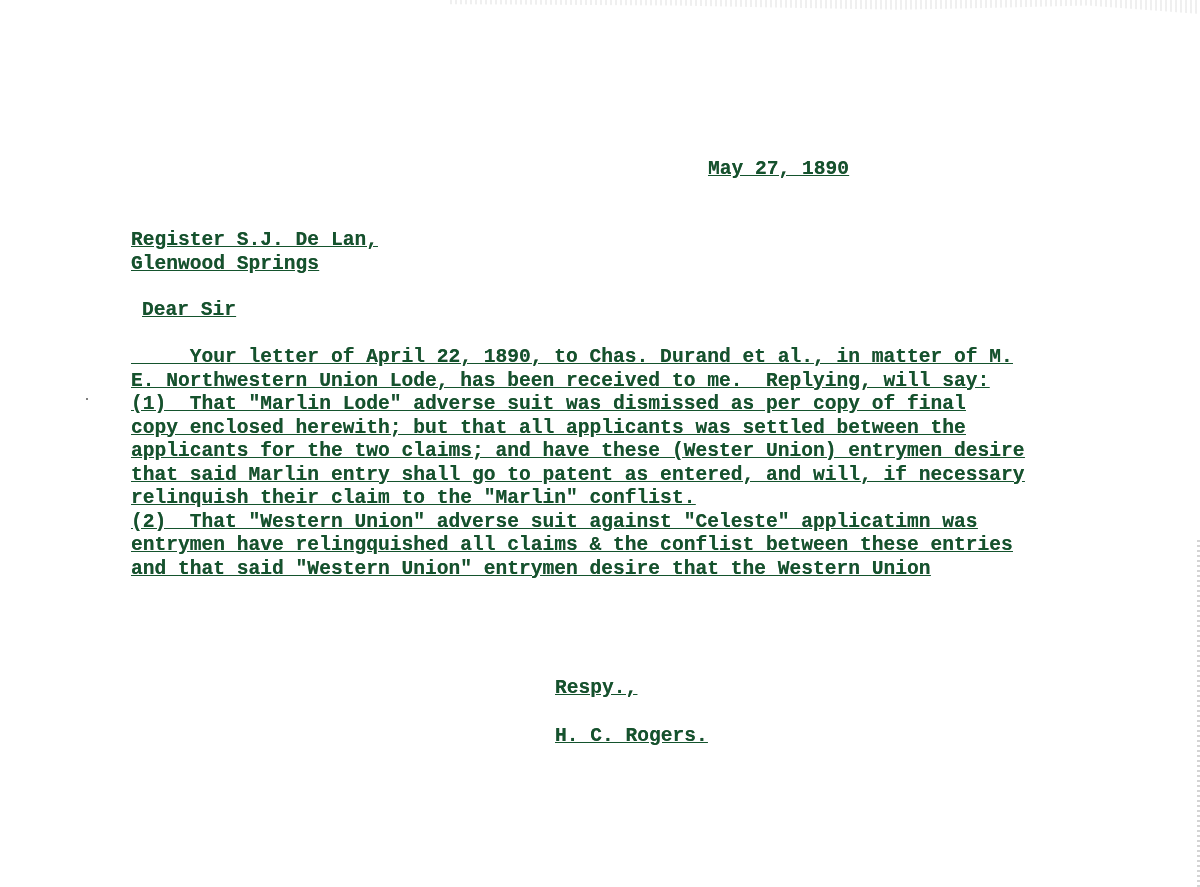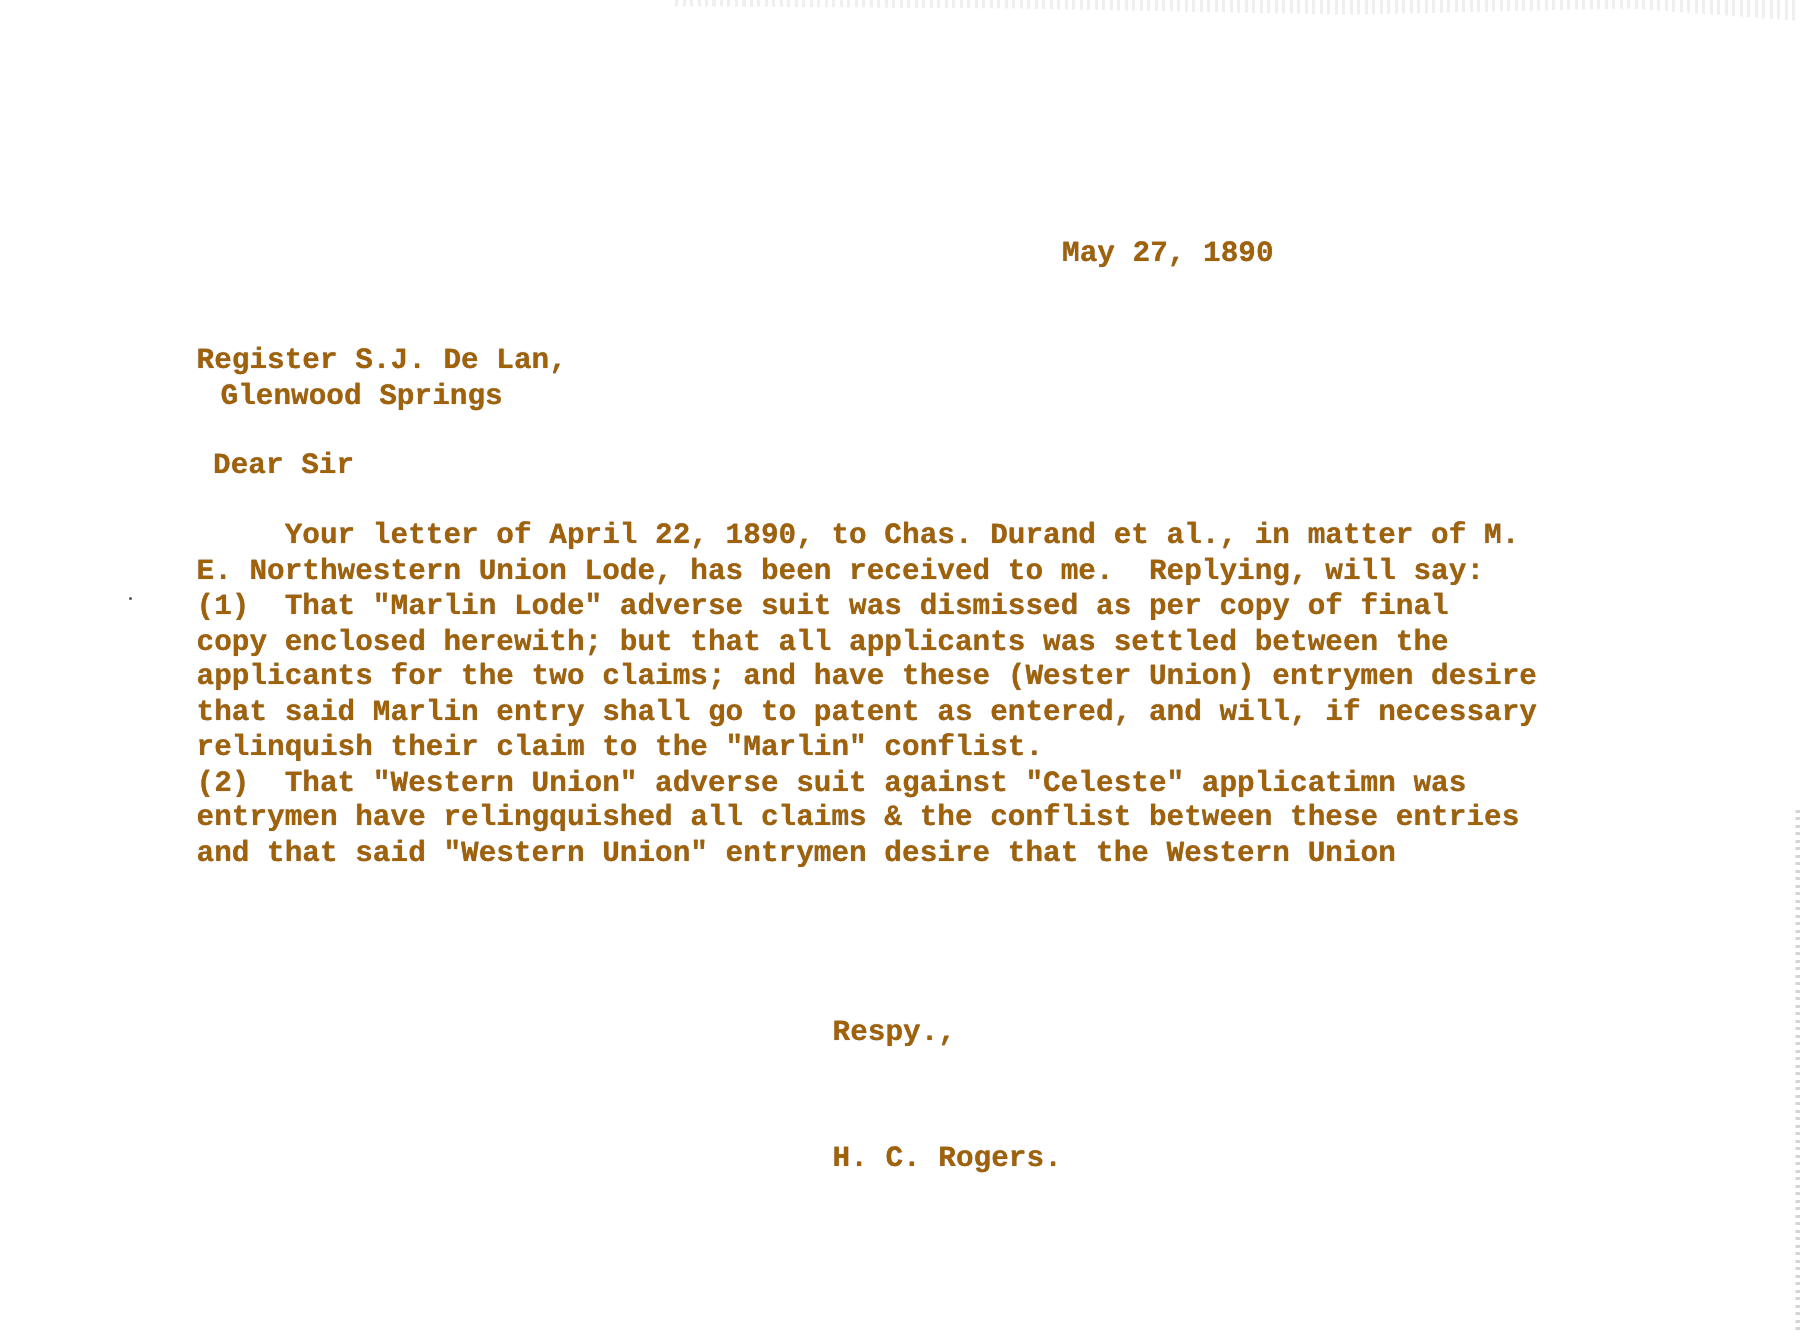--- a/index.html
+++ b/index.html
@@ -35,31 +35,32 @@
       width: 3px; height: 347px;
       background: repeating-linear-gradient(180deg, rgba(170,170,170,0.5) 0 2px, rgba(255,255,255,0) 2px 5px);
     }
     .tline {
       position: absolute;
       white-space: pre;
       font-size: 19.6px;
       line-height: 23.5px;
       font-weight: bold;
       letter-spacing: 0px;
-      color: #a16207;
+      color: #14532d;
       text-shadow: 0 0 0.6px rgba(0,0,0,0.55);
+      text-decoration: underline;
     }
     .date { left: 708px; top: 158px; }
     .addr1 { left: 131px; top: 229px; }
-    .addr2 { left: 147px; top: 253px; }
+    .addr2 { left: 131px; top: 253px; }
     .salutation { left: 131px; top: 299px; margin-left: 11px; }
     .body-block { left: 131px; top: 346px; }
     .body-block .tline { position: relative; display: block; }
     .closing { left: 555px; top: 677px; }
-    .signature { left: 555px; top: 725px; margin-top: 36px; }
+    .signature { left: 555px; top: 725px; }
     .speck {
       position: absolute;
       width: 2px; height: 2px;
       background: #555;
       border-radius: 50%;
     }
   </style>
 </head>
 <body>
 

